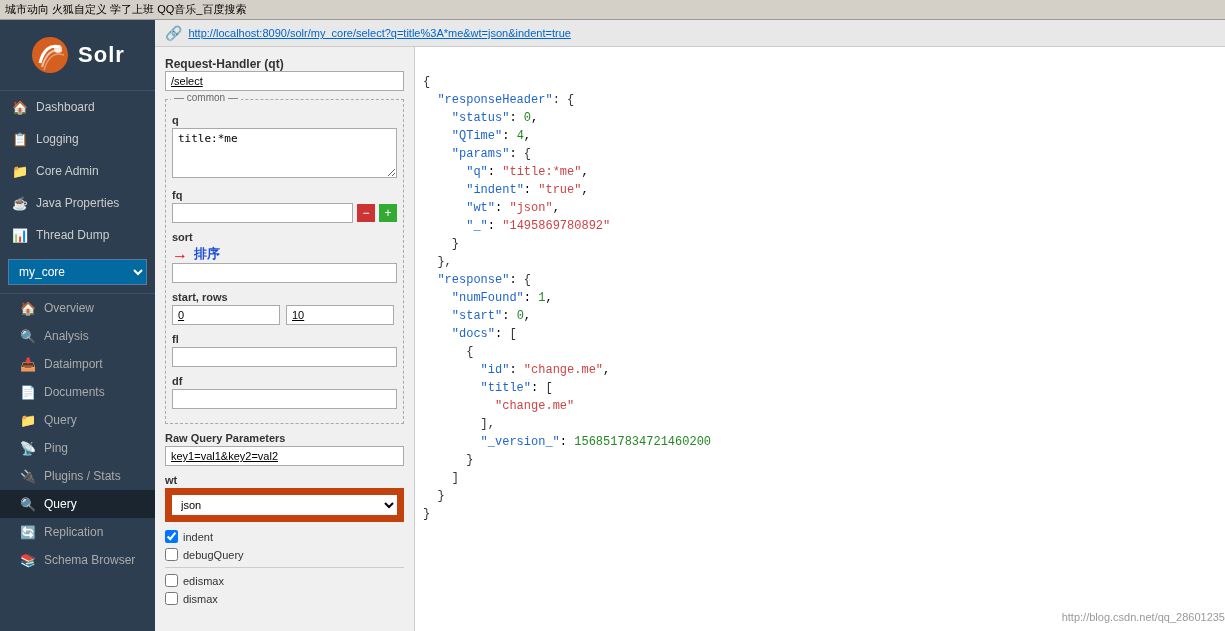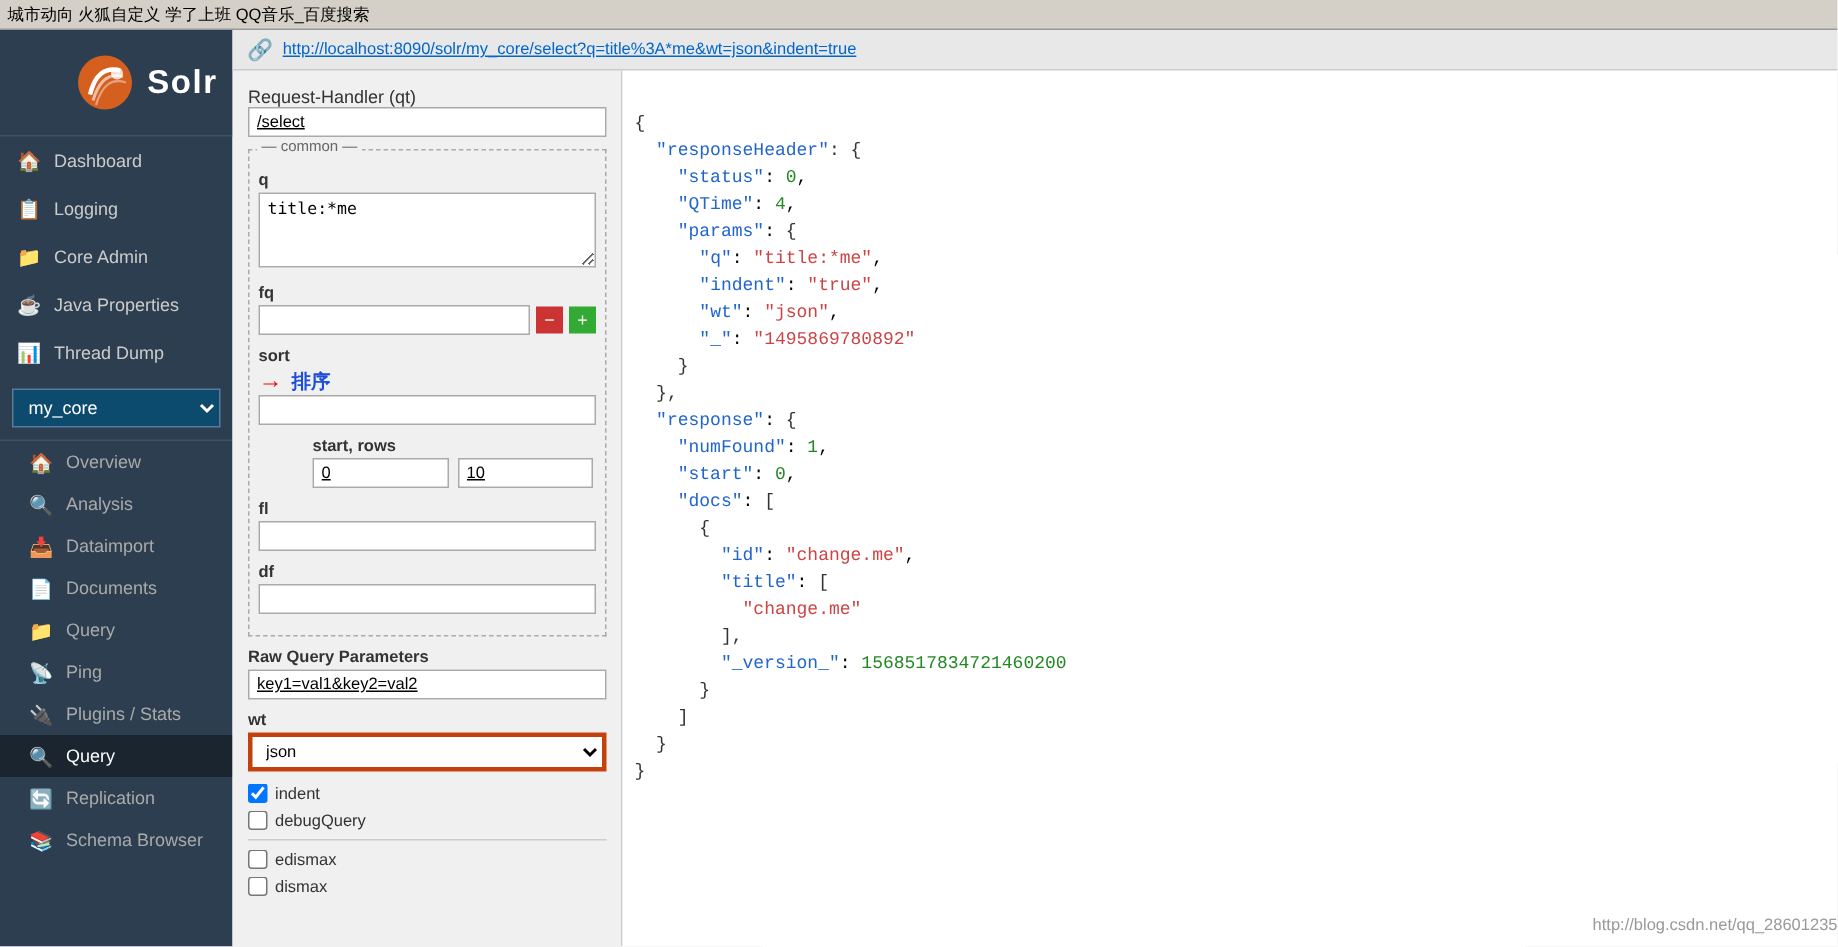--- a/index.html
+++ b/index.html
@@ -28,21 +28,21 @@
       display: flex;
       flex-direction: column;
       flex-shrink: 0;
     }
 
     .sidebar-logo {
       background: #2c3e50;
       padding: 15px 10px;
       display: flex;
       align-items: center;
-      justify-content: flex-end;
+      justify-content: center;
       border-bottom: 1px solid #3d5166;
     }
 
     .solr-logo {
       display: flex;
       align-items: center;
       gap: 8px;
     }
 
     .solr-logo-icon {
@@ -81,21 +81,21 @@
       justify-content: center;
       font-size: 13px;
     }
 
     .core-selector {
       margin: 8px;
     }
 
     .core-select {
       width: 100%;
-      background: #0c4a6e;
+      background: #0369a1;
       color: #fff;
       border: 1px solid #5a7a99;
       padding: 4px 6px;
       font-size: 12px;
       cursor: pointer;
     }
 
     .core-nav-items {
       border-top: 1px solid #3d5166;
     }
@@ -186,21 +186,21 @@
       font-size: 11px;
       background: #fff;
       resize: vertical;
       height: 50px;
     }
 
     .handler-label {
       font-size: 12px;
       color: #333;
       margin-bottom: 4px;
-      font-weight: normal;
+      font-weight: bold;
     }
 
     .common-section {
       border: 1px dashed #aaa;
       padding: 6px;
       margin-bottom: 8px;
       position: relative;
     }
 
     .common-title {
@@ -259,21 +259,21 @@
       display: flex;
       gap: 6px;
     }
 
     .start-rows .form-input {
       width: 48%;
     }
 
     .wt-select {
       width: 100%;
-      border: 3px solid #c2410c;
+      border: 7px solid #c2410c;
       padding: 3px 5px;
       font-size: 11px;
       background: #fff;
     }
 
     .checkbox-row {
       display: flex;
       align-items: center;
       gap: 5px;
       margin-bottom: 5px;
@@ -457,21 +457,21 @@
 
             <div class="form-group annot-wrap" style="position:relative;">
               <label class="form-label">sort</label>
               <div style="display:flex; align-items:center; gap:6px;">
                 <span style="color:red; font-size:16px;">→</span>
                 <span style="color:#1d4ed8; font-size:13px; font-weight:bold;">排序</span>
               </div>
               <input class="form-input" type="text" value="" style="">
             </div>
 
-            <div class="form-group" style="position:relative;margin-left:36px;">
+            <div class="form-group" style="position:relative;">
               <label class="form-label">start, rows</label>
               <div style="display:flex; align-items:center; gap:4px; position:relative;">
                 
                 
               </div>
               <div class="start-rows">
                 <input class="form-input" type="text" value="0" style="">
                 <input class="form-input" type="text" value="10" style="">
               </div>
             </div>

